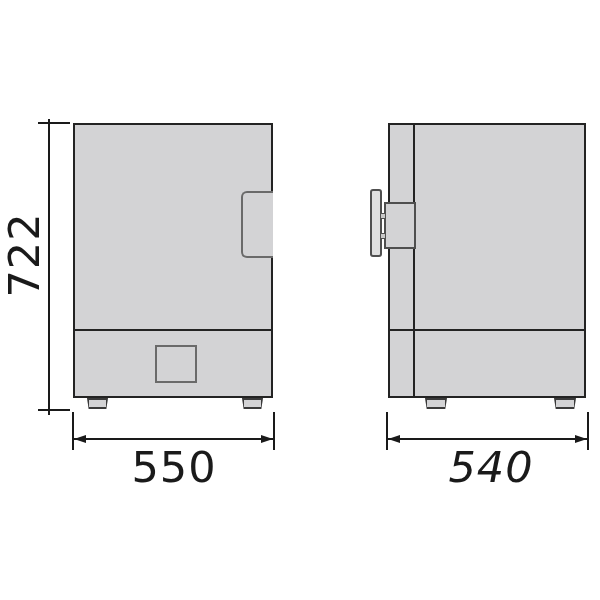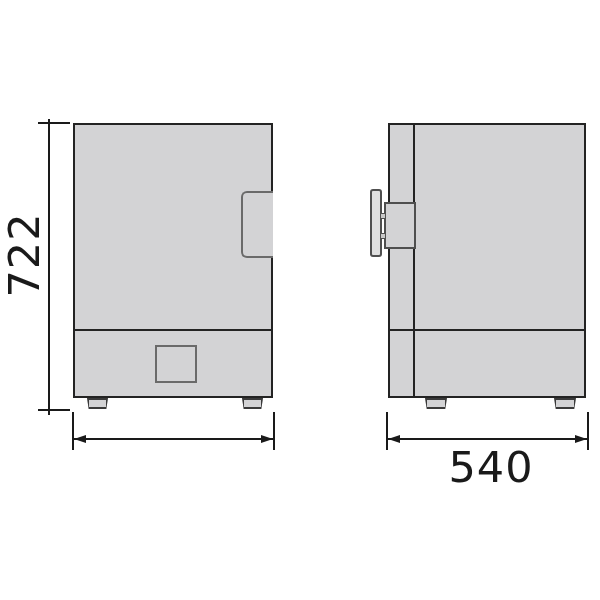--- a/index.html
+++ b/index.html
@@ -122,21 +122,21 @@
     font-size: 43px;
     line-height: 44px;
     letter-spacing: 1px;
     text-align: center;
     width: 130px;
     height: 44px;
     white-space: nowrap;
   }
   .label-722 { left: -41px; top: 233px; transform: rotate(-90deg); } 
   .label-550 { left: 109px; top: 445px; }
-  .label-540 { left: 426px; top: 445px; }
+  .label-540 { left: 426px; top: 445px; font-style: italic; }
 </style>
 </head>
 <body>
 
 <div class="canvas">
 
   <div class="abs body-box front-box"></div>
   <div class="abs h-divider front-divider"></div>
   <div class="abs handle-recess"></div>
   <div class="abs panel-square"></div>
@@ -156,20 +156,21 @@
   <div class="abs dim vdim-line"></div>
   <div class="abs dim vdim-tick t1"></div>
   <div class="abs dim vdim-tick t2"></div>
   <div class="dim-label label-722">722</div>
 
   <div class="abs dim ext-line ext-550-l"></div>
   <div class="abs dim ext-line ext-550-r"></div>
   <div class="abs dim hdim-line hdim-550"></div>
   <div class="arrow left a-550-l"></div>
   <div class="arrow right a-550-r"></div>
+  <div class="dim-label label-550">550</div>
 
   <div class="abs dim ext-line ext-540-l"></div>
   <div class="abs dim ext-line ext-540-r"></div>
   <div class="abs dim hdim-line hdim-540"></div>
   <div class="arrow left a-540-l"></div>
   <div class="arrow right a-540-r"></div>
   <div class="dim-label label-540">540</div>
 
 </div>
 

